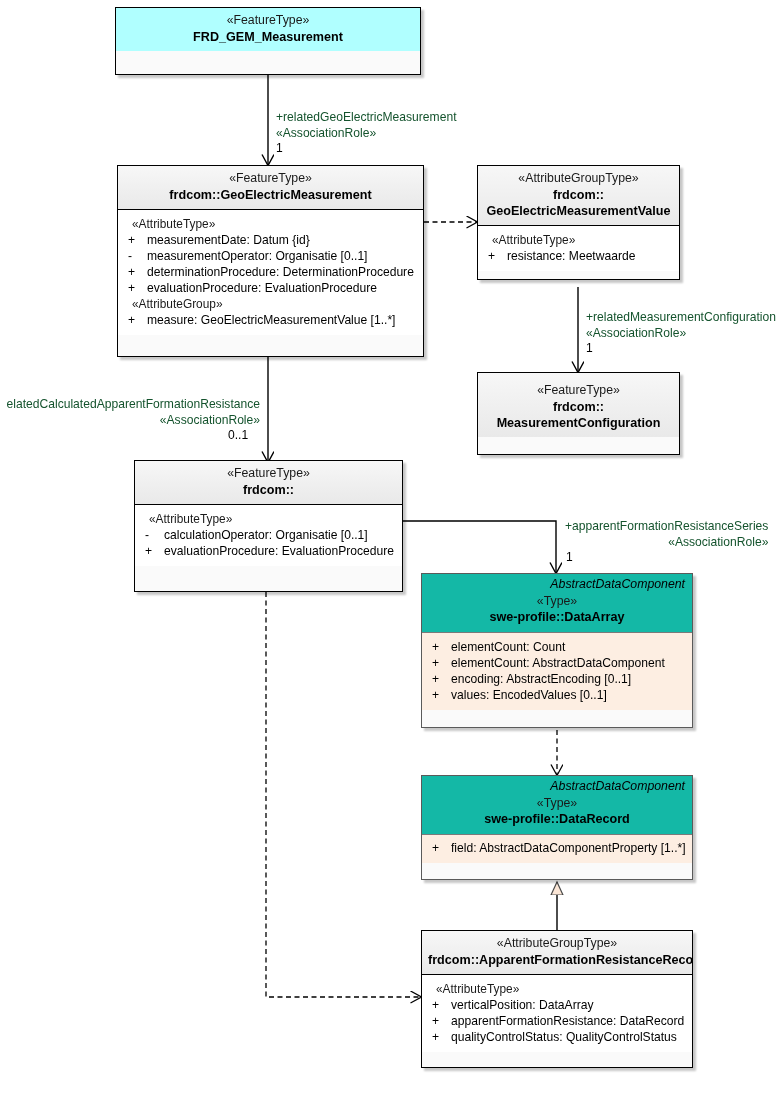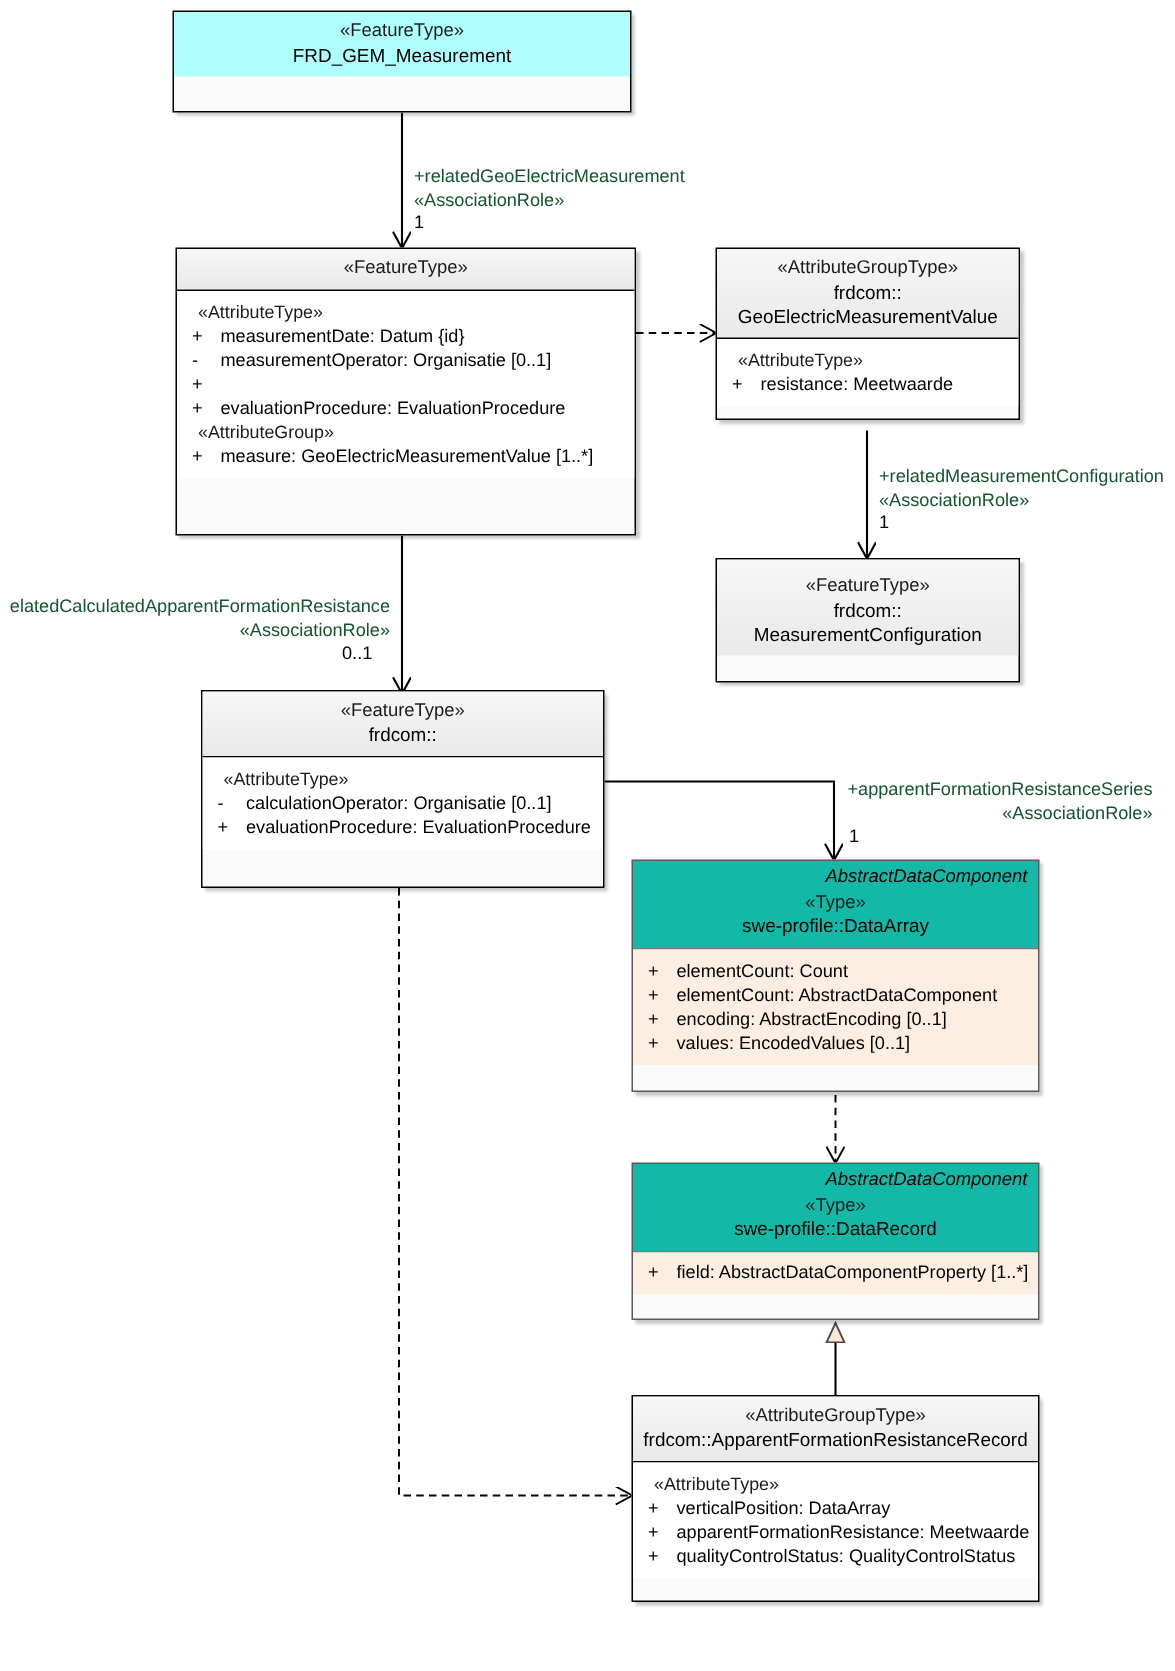--- a/index.html
+++ b/index.html
@@ -49,21 +49,21 @@
   .uml .body {
     padding: 6px 4px 7px 4px;
   }
 
   .stereo {
     font-size: 12.3px;
     color: #1a1a1a;
   }
   .cname {
     font-size: 12.6px;
-    font-weight: normal;
+    font-weight: bold;
     color: #000;
   }
   .absname {
     font-size: 12.3px;
     font-style: italic;
     color: #000;
     text-align: right;
     padding: 3px 7px 1px 0;
   }
 
@@ -161,34 +161,36 @@
   <div class="uml cyan" style="left:115px; top:7px; width:306px; height:68px;">
     <div class="head">
       <div class="stereo">«FeatureType»</div>
       <div class="cname">FRD_GEM_Measurement</div>
     </div>
   </div>
 
   <div class="uml gray" style="left:117px; top:165px; width:307px; height:192px;">
     <div class="head">
       <div class="stereo">«FeatureType»</div>
+      <div class="cname">frdcom::GeoElectricMeasurement</div>
     </div>
     <div class="sep"></div>
     <div class="body">
       <div class="grp">«AttributeType»</div>
       <div class="attr">
         <span class="vis">+</span>
         <span class="txt">measurementDate: Datum {id}</span>
       </div>
       <div class="attr">
         <span class="vis">-</span>
         <span class="txt">measurementOperator: Organisatie [0..1]</span>
       </div>
       <div class="attr">
         <span class="vis">+</span>
+        <span class="txt">determinationProcedure: DeterminationProcedure</span>
       </div>
       <div class="attr">
         <span class="vis">+</span>
         <span class="txt">evaluationProcedure: EvaluationProcedure</span>
       </div>
       <div class="grp">«AttributeGroup»</div>
       <div class="attr">
         <span class="vis">+</span>
         <span class="txt">measure: GeoElectricMeasurementValue [1..*]</span>
       </div>
@@ -287,21 +289,21 @@
     </div>
     <div class="sep"></div>
     <div class="body">
       <div class="grp">«AttributeType»</div>
       <div class="attr">
         <span class="vis">+</span>
         <span class="txt">verticalPosition: DataArray</span>
       </div>
       <div class="attr">
         <span class="vis">+</span>
-        <span class="txt">apparentFormationResistance: Meetwaarde</span>
+        <span class="txt">apparentFormationResistance: DataRecord</span>
       </div>
       <div class="attr">
         <span class="vis">+</span>
         <span class="txt">qualityControlStatus: QualityControlStatus</span>
       </div>
     </div>
   </div>
 
   <div class="lbl" style="left:276px; top:109px;">
     <span class="role">+relatedGeoElectricMeasurement</span>

